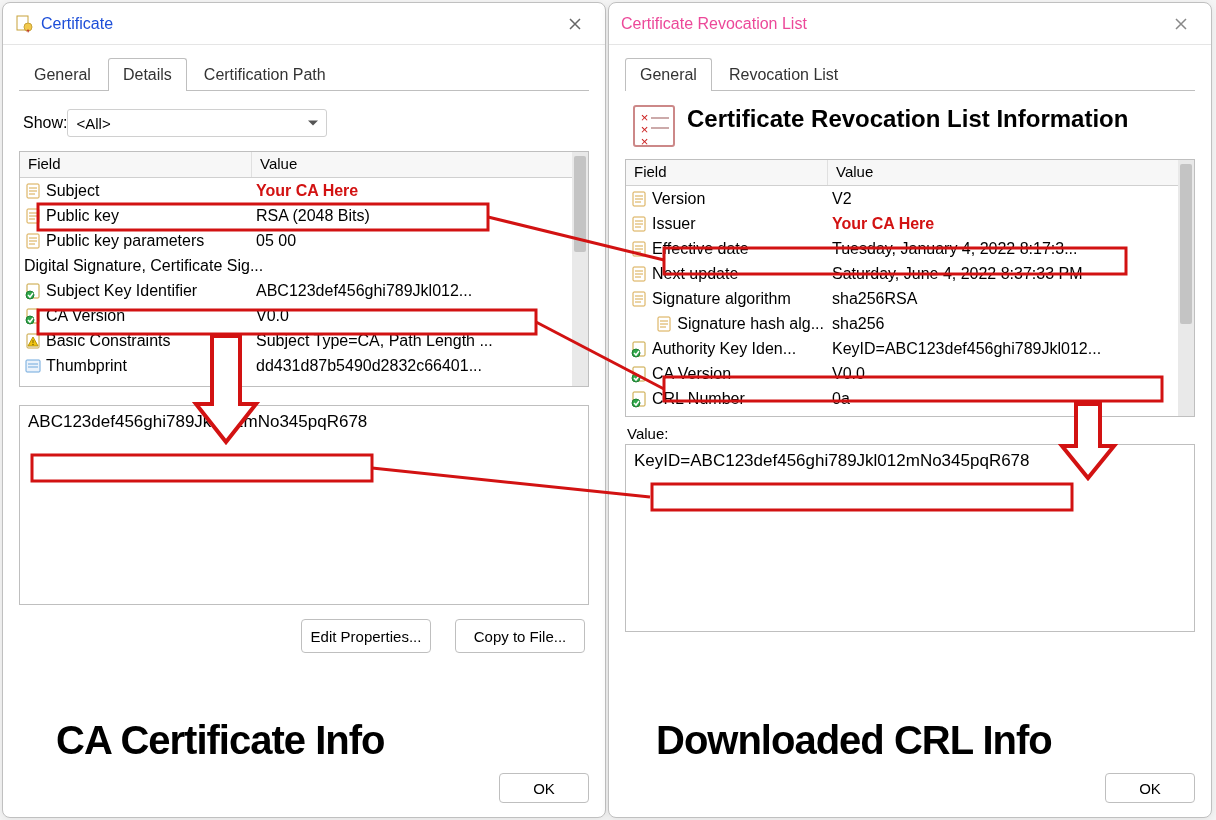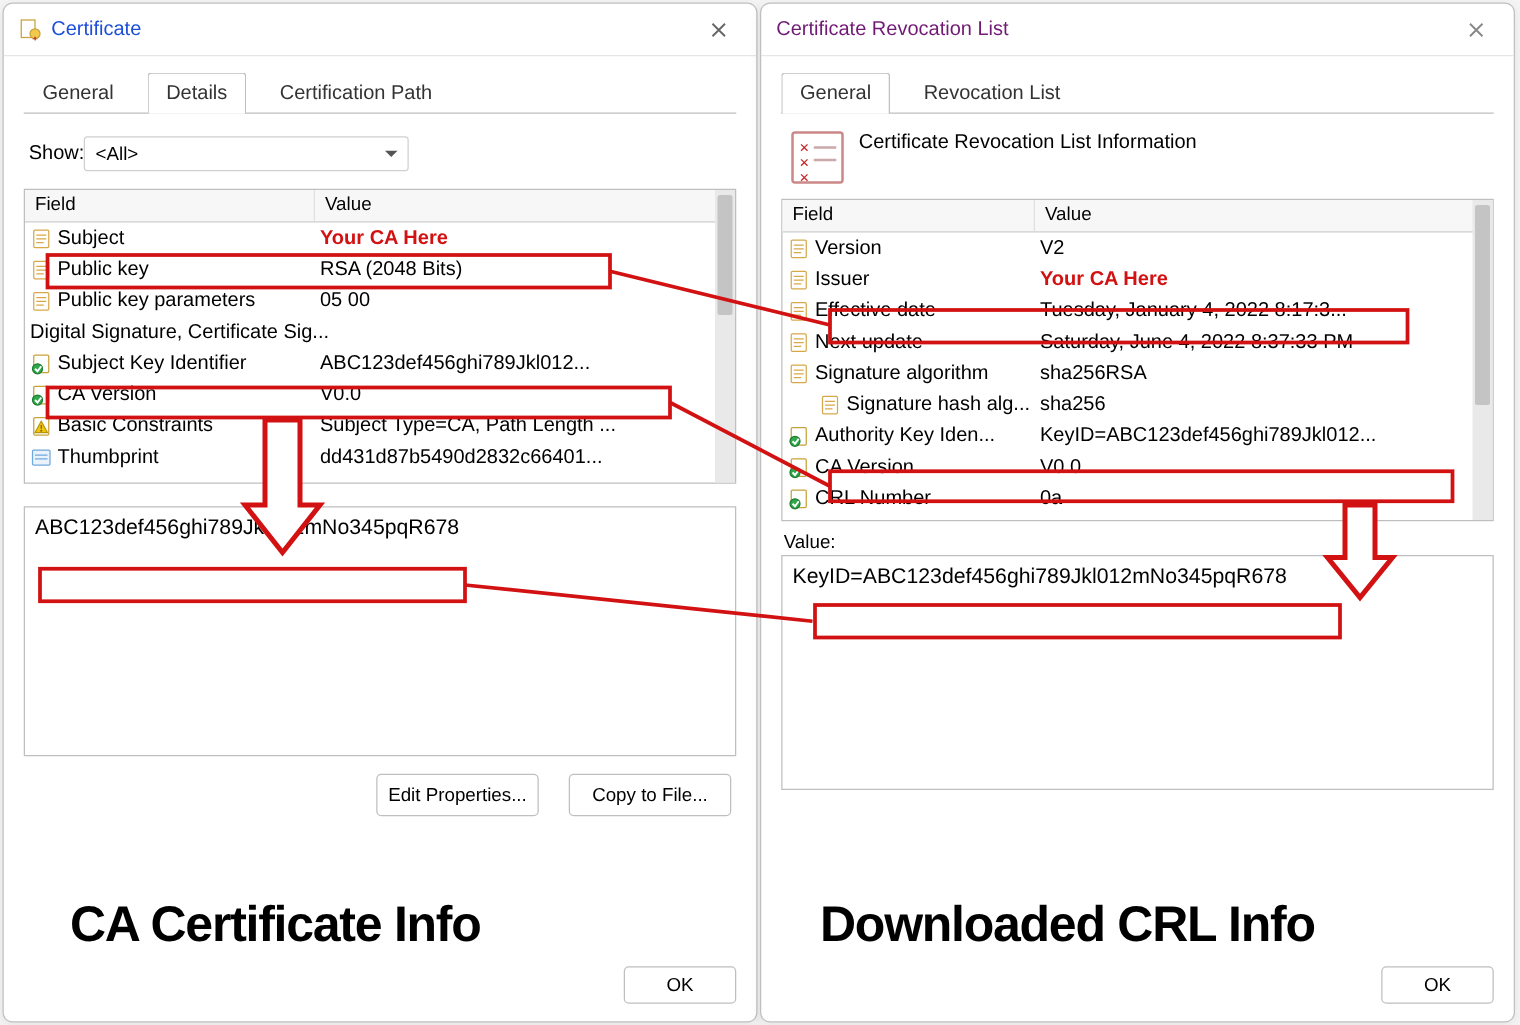--- a/index.html
+++ b/index.html
@@ -22,39 +22,39 @@
   }
   .dlg-left { left: 2px; top: 2px; width: 604px; height: 816px; }
   .dlg-right { left: 608px; top: 2px; width: 604px; height: 816px; }
 
   
   .titlebar {
     display: flex; align-items: center;
     height: 42px;
     padding: 0 10px 0 12px;
     border-bottom: 1px solid #e5e5e5;
-    color: #701a75;
+    color: #ec4899;
     font-size: 16px;
   }
   .titlebar.active { color: #1d4ed8; }
   .titlebar .title-icon { width: 18px; height: 18px; margin-right: 8px; }
   .titlebar .title-text { flex: 1; }
   .titlebar .close-btn {
     width: 40px; height: 28px;
     display: flex; align-items: center; justify-content: center;
     border-radius: 4px;
     color: #555;
     cursor: pointer;
   }
 
   
   .tabstrip {
     display: flex;
     padding: 12px 10px 0 16px;
-    gap: 12px;
+    gap: 2px;
   }
   .tab {
     padding: 7px 14px 7px 14px;
     font-size: 16px;
     color: #333;
     border: 1px solid transparent;
     border-bottom: none;
     position: relative;
     top: 1px;
     background: transparent;
@@ -222,21 +222,21 @@
   .crl-icon .lines {
     position: absolute; left: 16px; right: 4px; top: 6px; bottom: 6px;
   }
   .crl-icon .lines::before,
   .crl-icon .lines::after {
     content: ""; position: absolute; left: 0; right: 0;
     height: 2px; background: #caa;
   }
   .crl-icon .lines::before { top: 4px; }
   .crl-icon .lines::after { top: 14px; }
-  .crl-title { font-weight: 400; font-size: 16px; padding-top: 0; }
+  .crl-title { font-weight: 700; font-size: 24px; padding-top: 0; }
 
   
   .caption {
     position: absolute;
     font-size: 40px;
     font-weight: 800;
     letter-spacing: -1px;
   }
 
   

